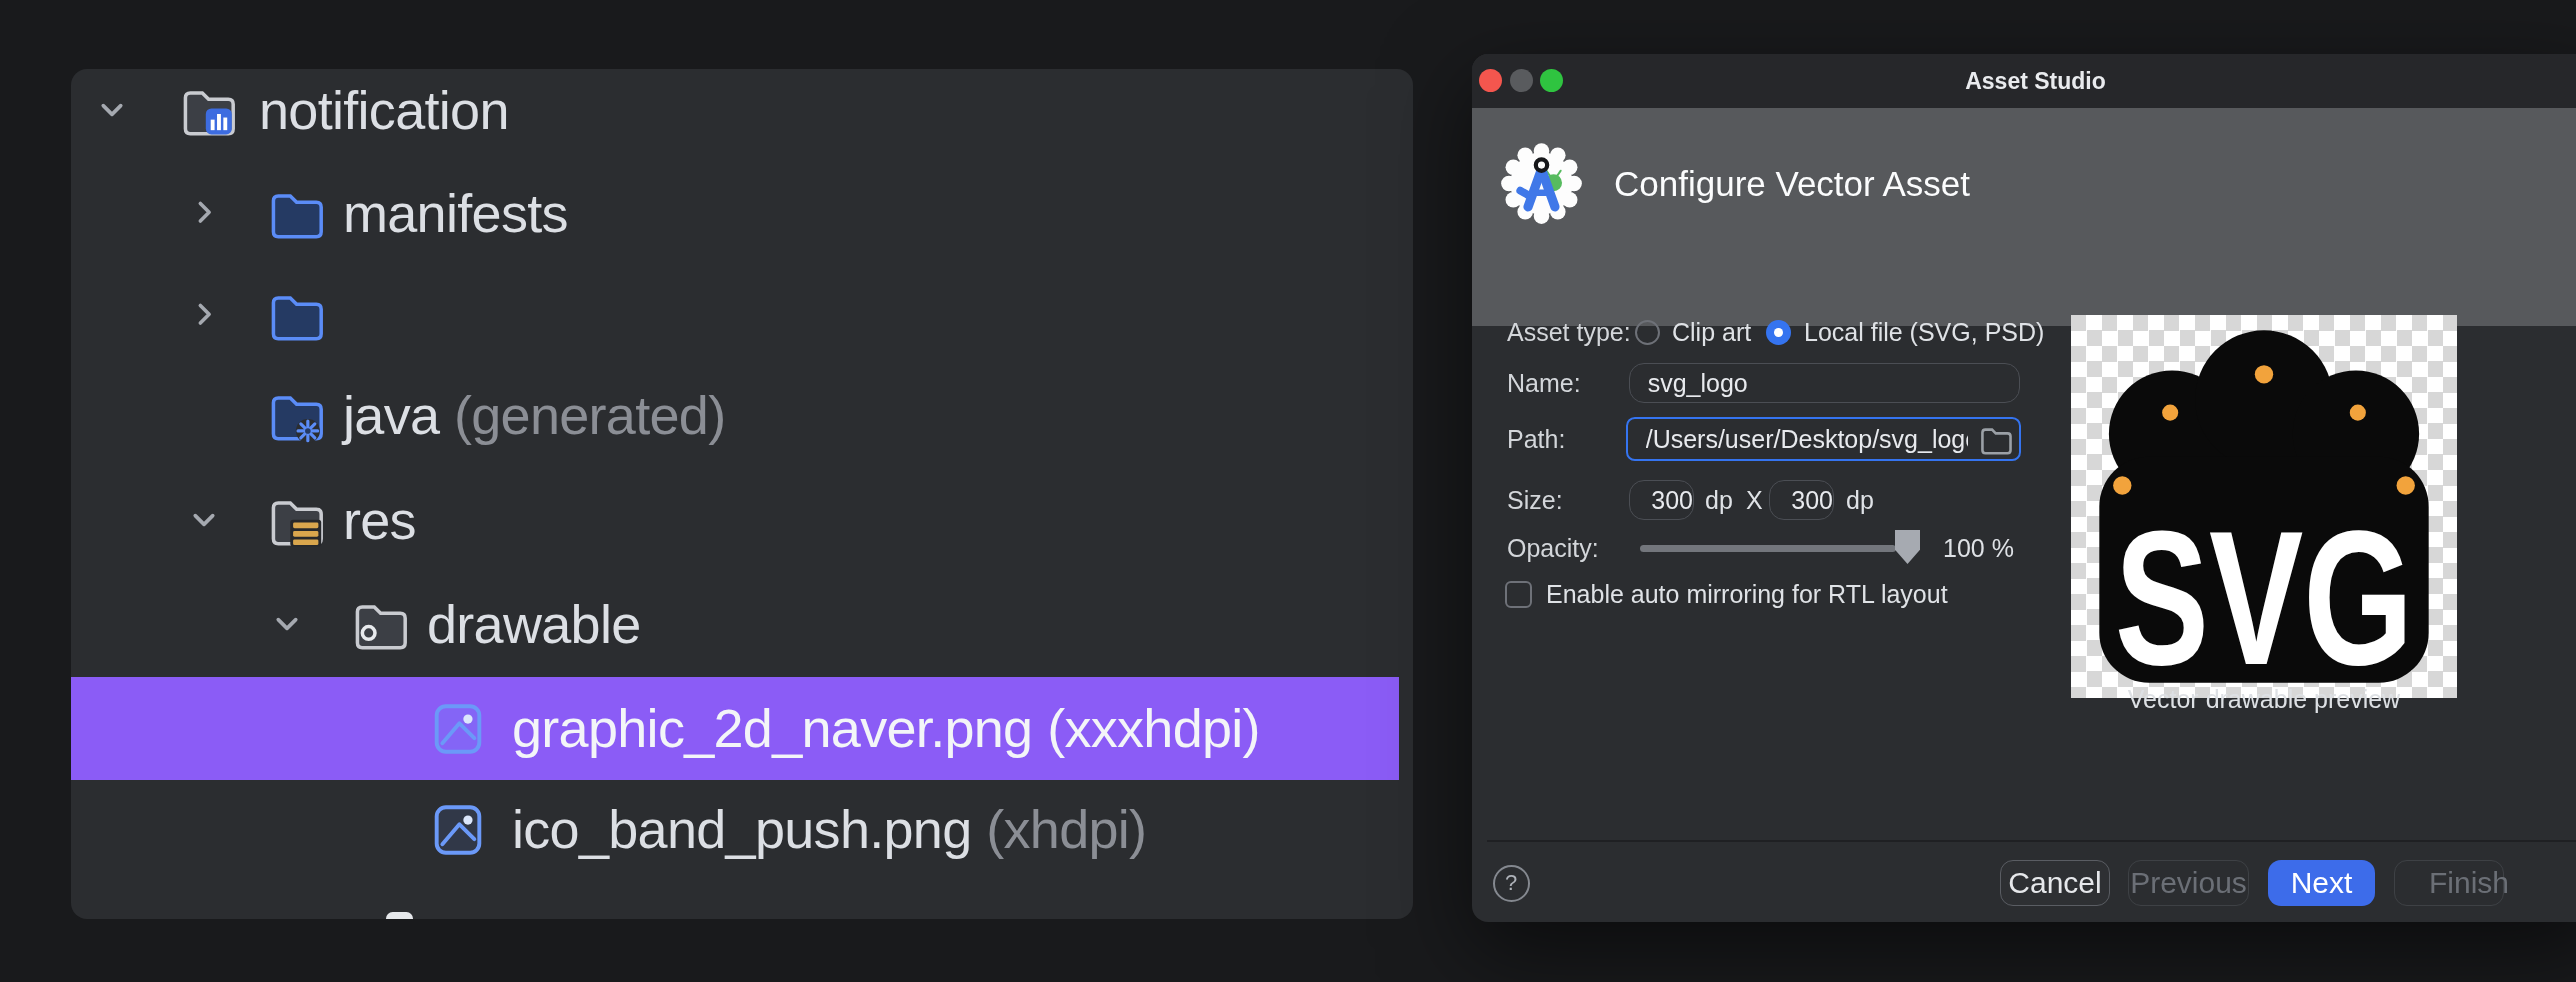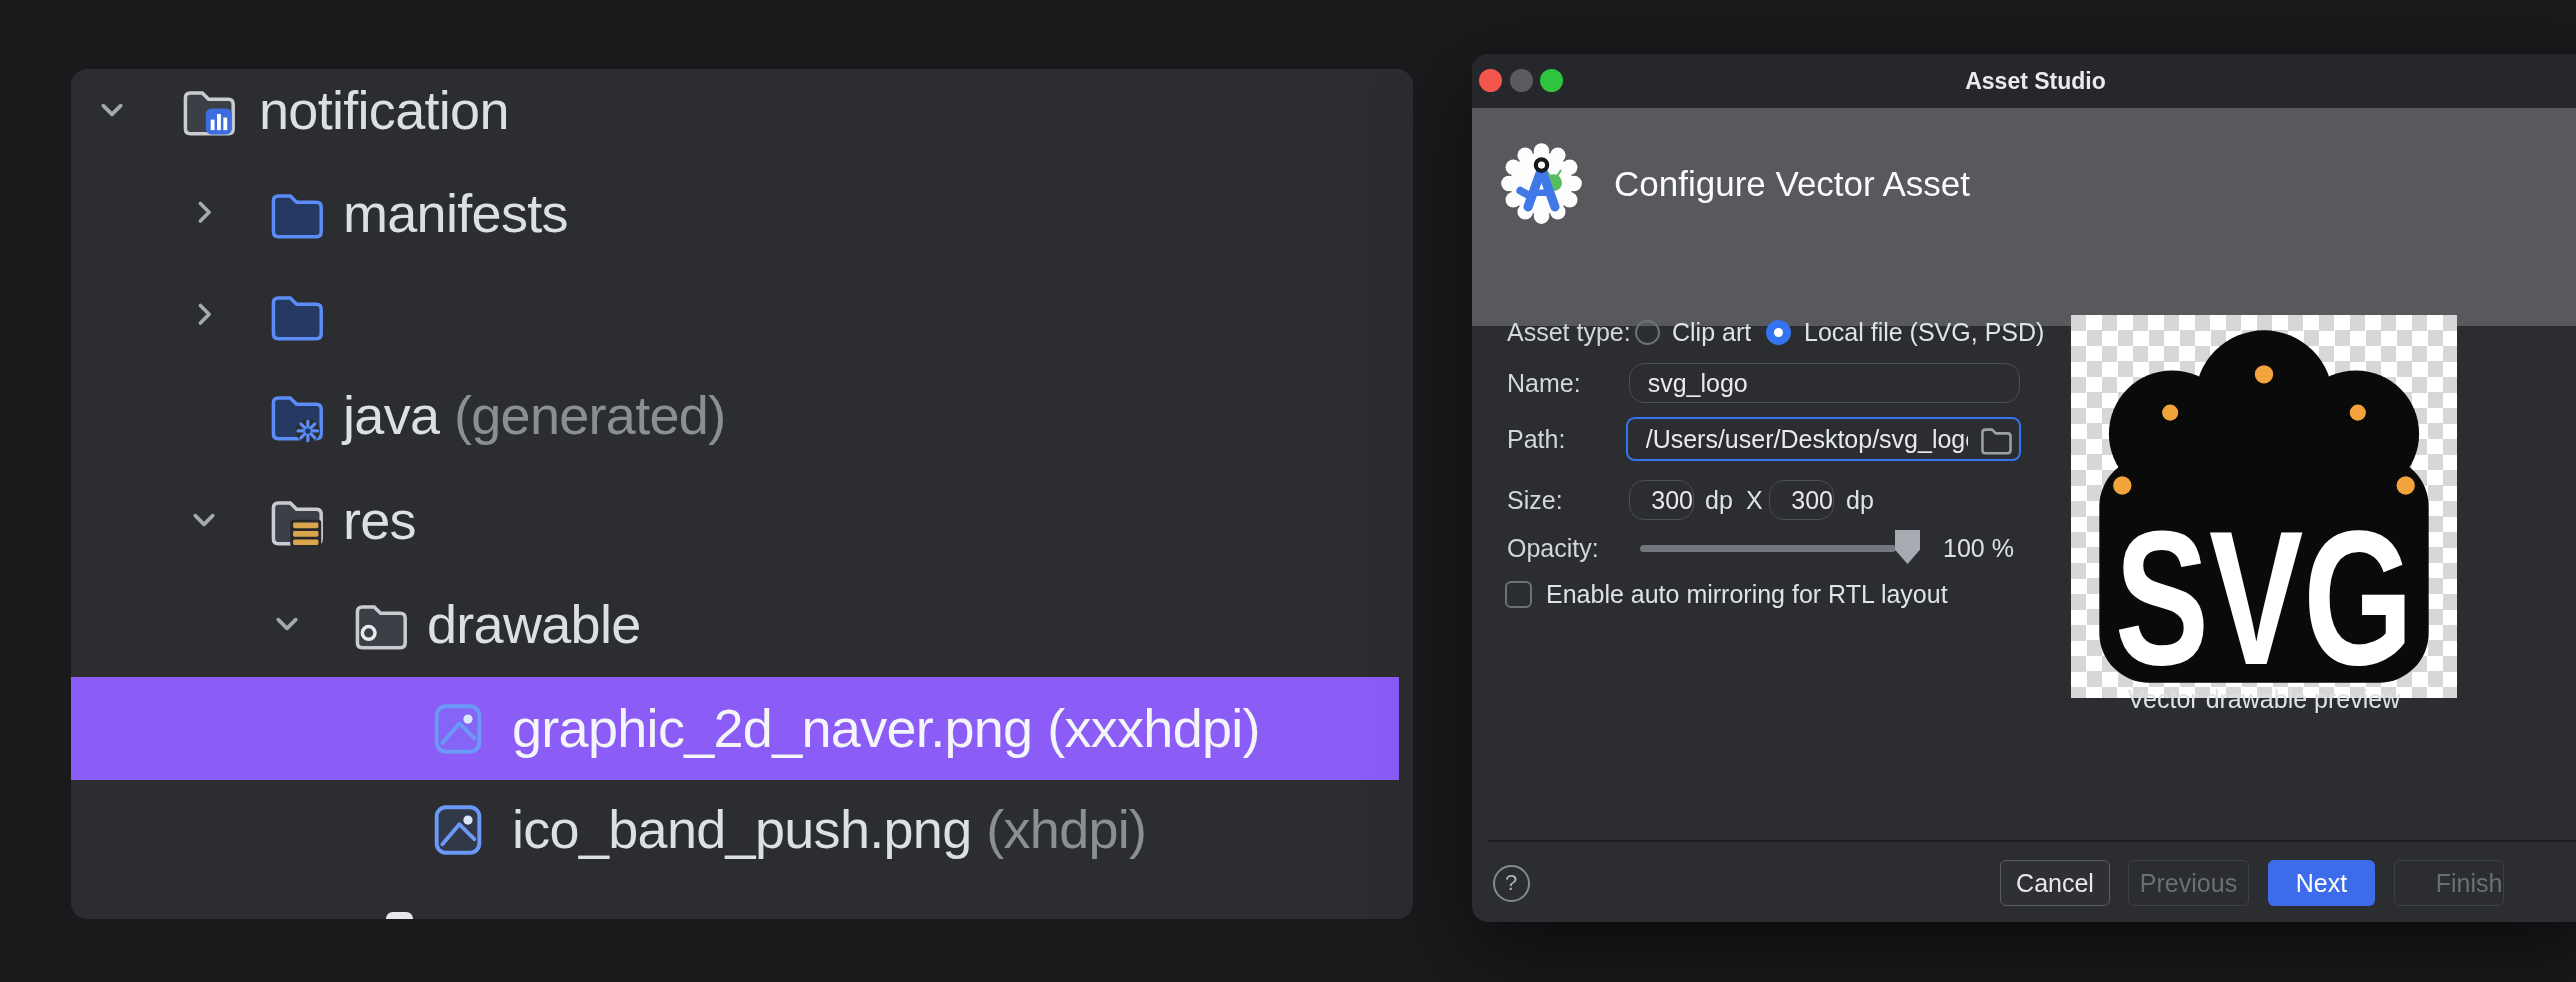--- a/index.html
+++ b/index.html
@@ -60,22 +60,22 @@
   #preview{left:599px;top:261px;width:386px;height:383px;
     background:repeating-conic-gradient(#ffffff 0% 25%, #d7d7d7 0% 50%);
     background-size:31px 31px;}
   #preview-caption{left:599px;top:631px;width:386px;text-align:center;font-size:25px;
     color:#dde0e4;}
   
   #footer-sep{left:14.7px;right:14.7px;top:786px;height:1.5px;background:#1f2023;}
   #help-btn{left:20.6px;top:811px;width:37px;height:37px;border:2.2px solid #84888f;
     border-radius:50%;box-sizing:border-box;color:#aeb2b9;font-size:22px;text-align:center;
     line-height:32px;}
-  .btn{position:absolute;top:806px;height:46px;border-radius:6px;box-sizing:border-box;
-    display:flex;align-items:center;justify-content:center;font-size:25px;white-space:nowrap;}
+  .btn{position:absolute;top:806px;height:46px;border-radius:13px;box-sizing:border-box;
+    display:flex;align-items:center;justify-content:center;font-size:30px;white-space:nowrap;}
   #btn-cancel{left:528px;width:110px;border:1.5px solid #5a5d63;background:#2e3033;color:#e6e8eb;}
   #btn-previous{left:656px;width:121px;border:1.5px solid #3e4145;color:#6b6f76;}
   #btn-next{left:796px;width:107px;background:#3d6cea;color:#ffffff;}
   #btn-finish{left:922px;width:110px;border:1.5px solid #3e4145;color:#6b6f76;padding-left:40px;}
 </style>
 </head>
 <body>
 
 <div id="tree-panel" class="abs">
 

